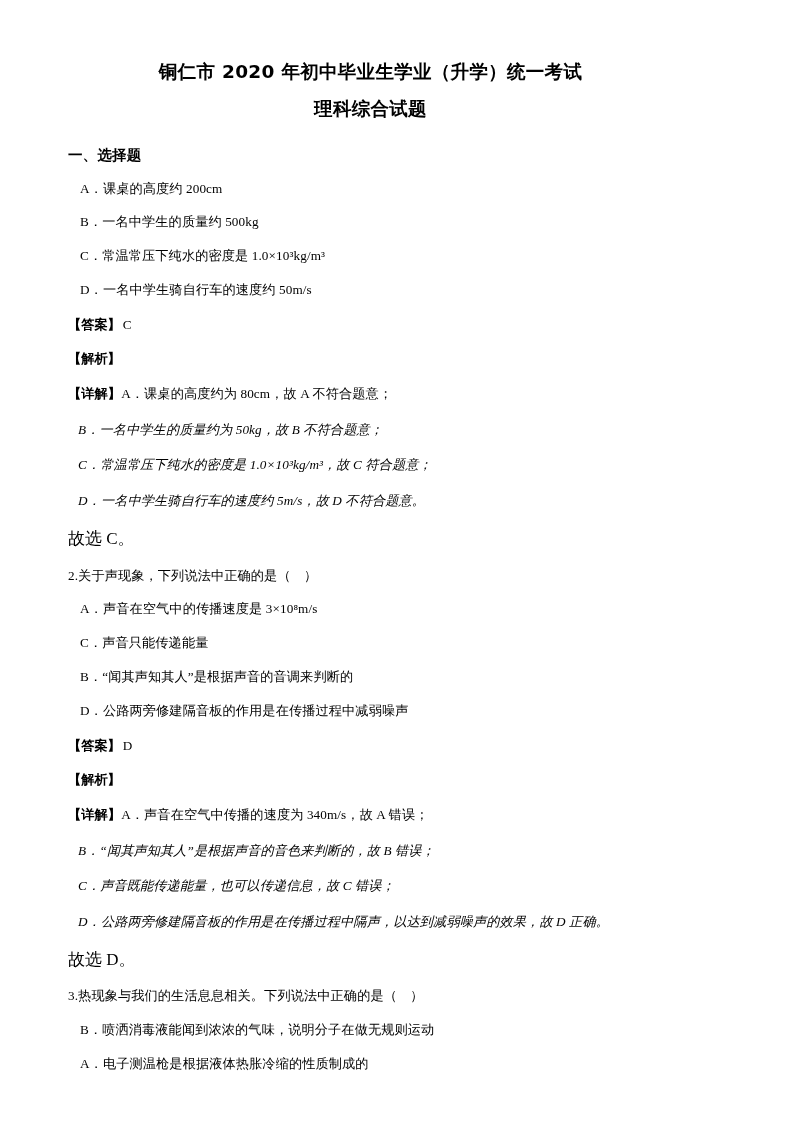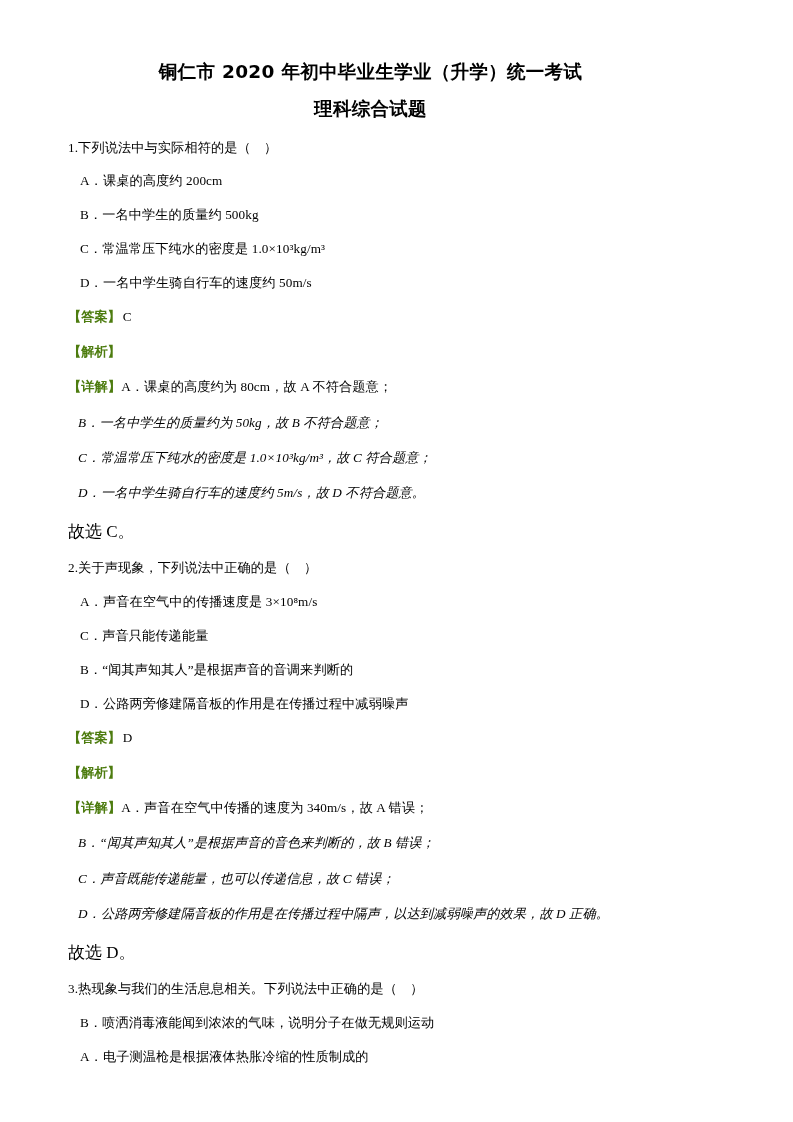--- a/index.html
+++ b/index.html
@@ -63,21 +63,21 @@
     margin: 14px 0 0 12px;
     line-height: 1.5;
     letter-spacing: 0.1px;
   }
   .tag-line {
     font-size: 13.2px;
     margin: 15px 0 0 0;
     line-height: 1.5;
   }
   .tag {
-    color: #4d7c0f;
+    color: #000000;
     font-weight: bold;
   }
   .ans-val {
     color: #000000;
     margin-left: 2px;
   }
   .detail-line {
     font-size: 13.2px;
     margin: 15px 0 0 0;
     line-height: 1.55;
@@ -95,22 +95,22 @@
 </style>
 </head>
 <body>
 
 <div class="page">
   <div class="content">
 
     <div class="doc-title">铜仁市 2020 年初中毕业生学业（升学）统一考试</div>
     <div class="doc-subtitle">理科综合试题</div>
 
+    <div class="section-head">一、选择题</div>
 
-    <div class="q-stem">1.下列说法中与实际相符的是（　）</div>
     <div class="opt">A．课桌的高度约 200cm</div>
     <div class="opt">B．一名中学生的质量约 500kg</div>
     <div class="opt">C．常温常压下纯水的密度是 1.0×10³kg/m³</div>
     <div class="opt">D．一名中学生骑自行车的速度约 50m/s</div>
 
     <div class="tag-line">
       <span class="tag">【答案】</span><span class="ans-val">C</span>
     </div>
     <div class="tag-line">
       <span class="tag">【解析】</span>

